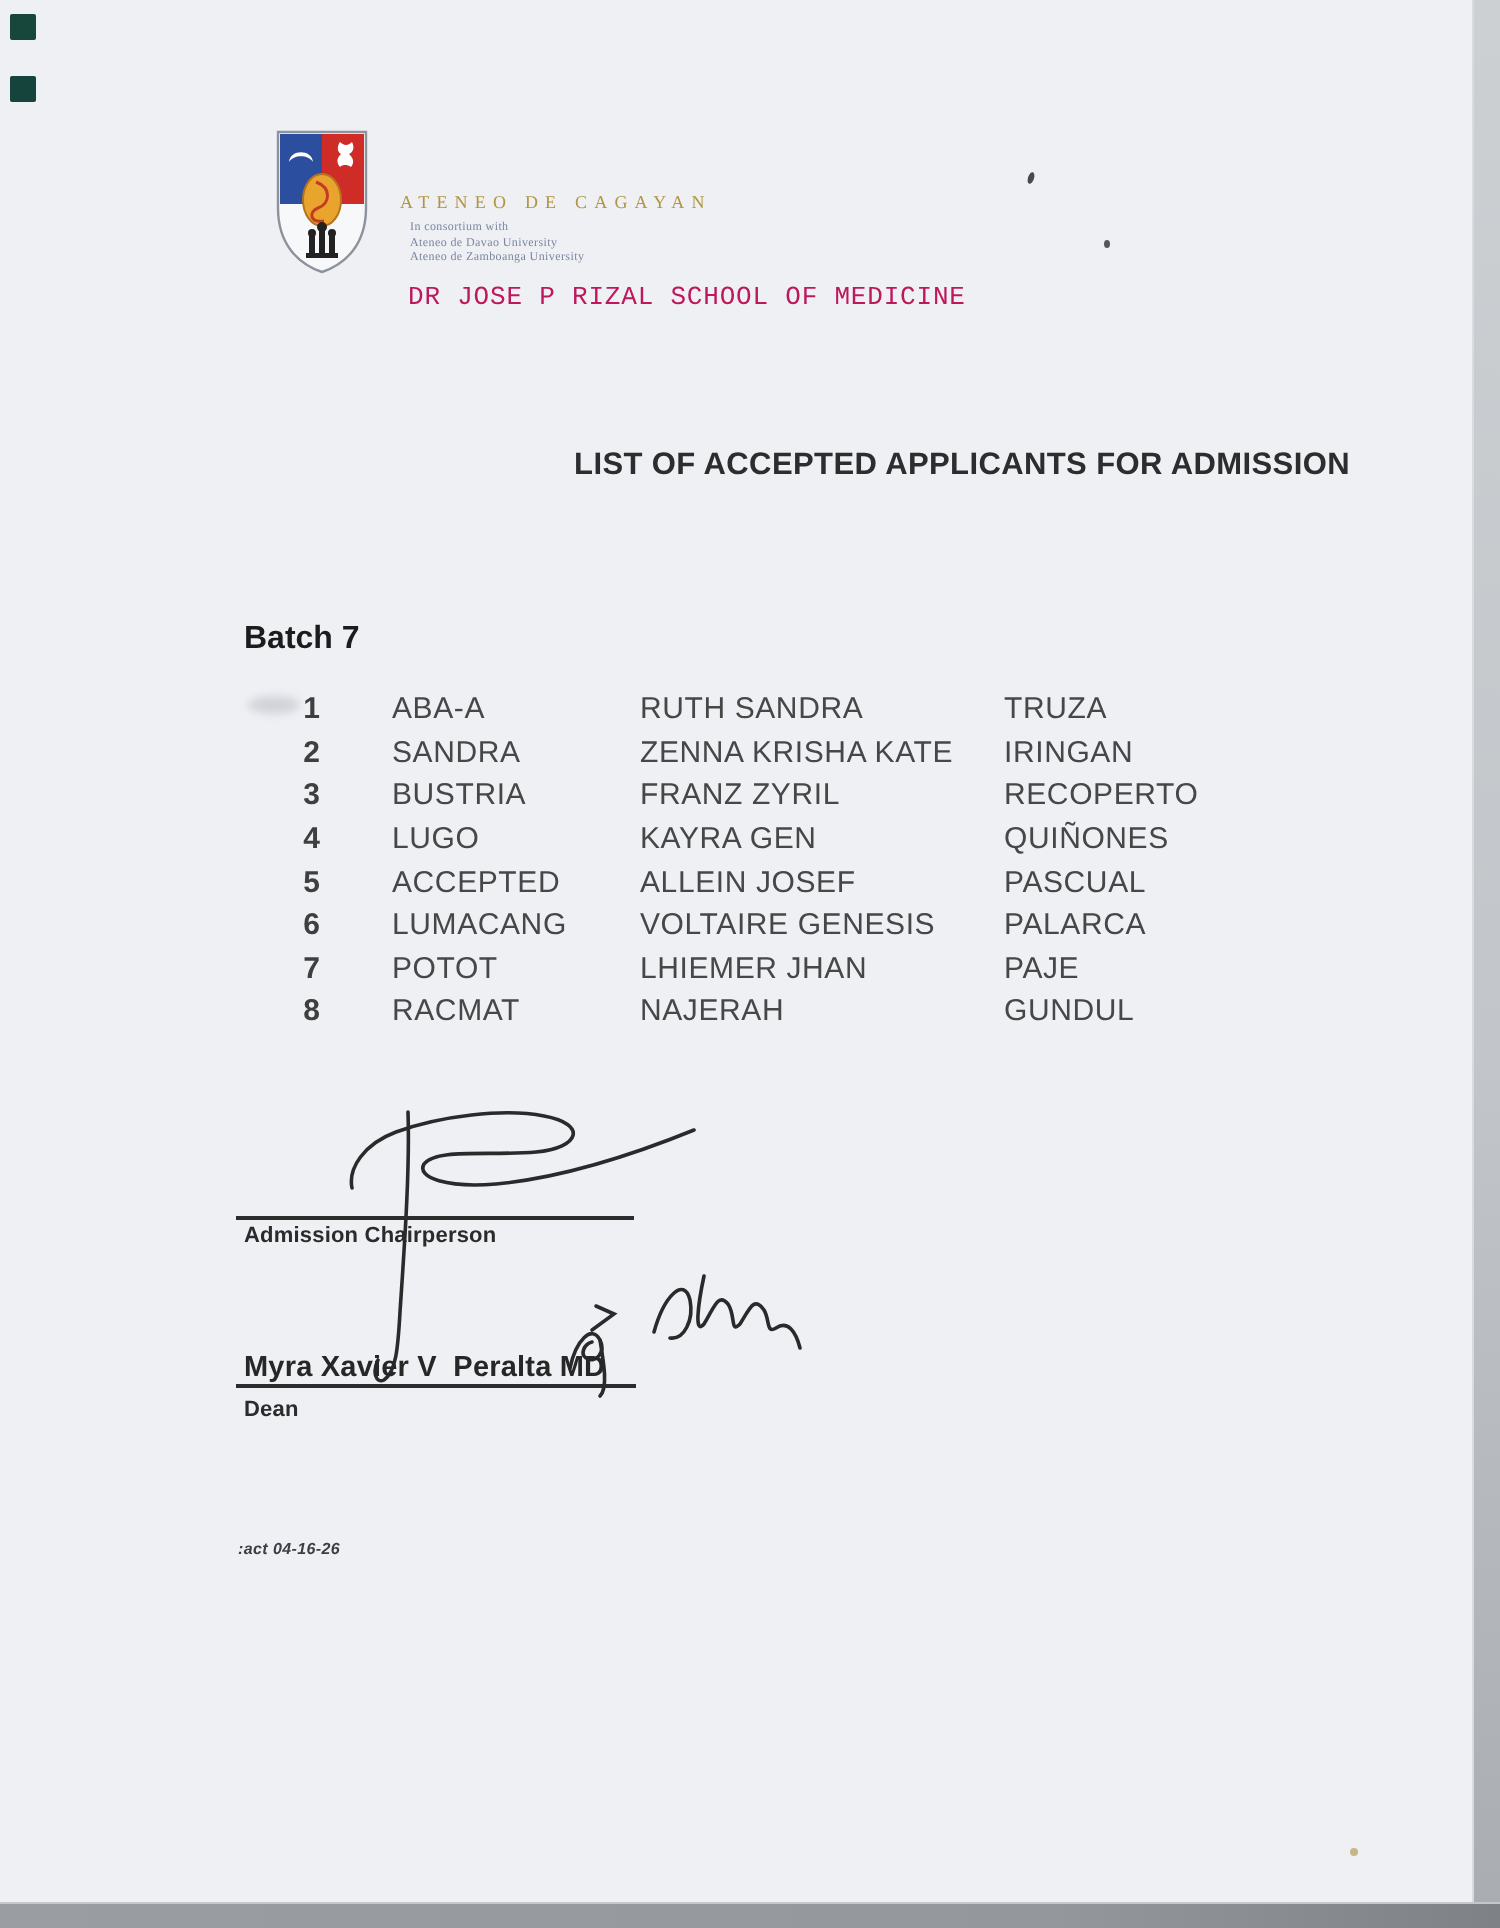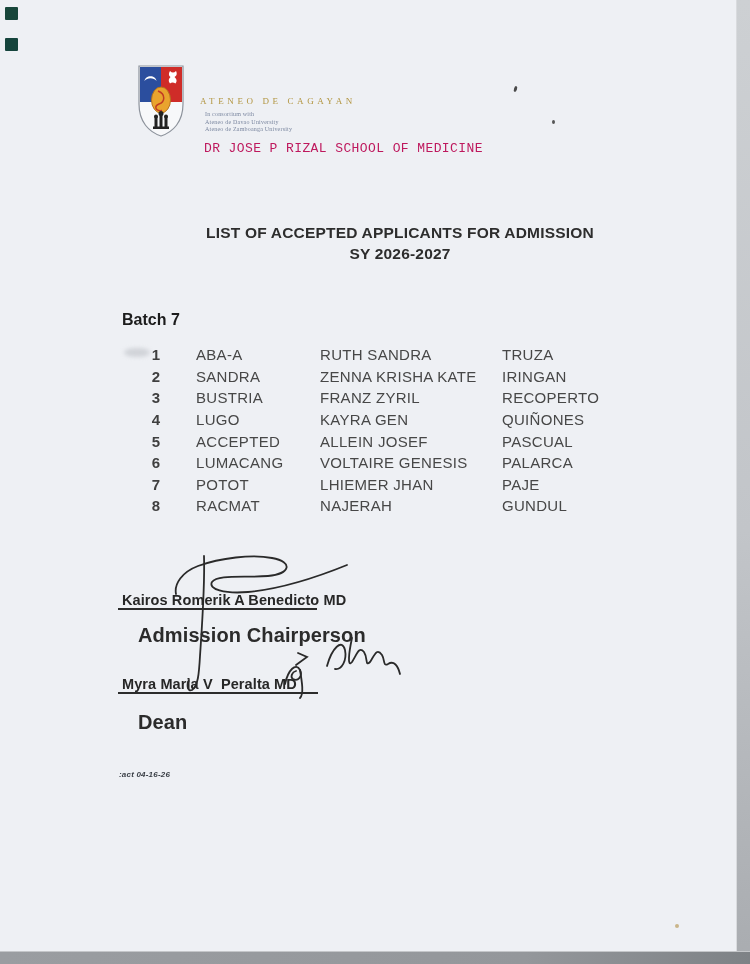--- a/index.html
+++ b/index.html
@@ -53,21 +53,21 @@
   }
   .school {
     position:absolute; left:204px; top:141px;
     font-family:Liberation Mono, monospace; font-size:13px; letter-spacing:0.4px;
     color:#be185d;
   }
 
   
   .doc-title {
     position:absolute; left:125px; top:222px; width:550px;
-    text-align:center; font-size:15.5px; font-weight:bold; line-height:21px;
+    text-align:right; font-size:15.5px; font-weight:bold; line-height:21px;
     color:#2d2d2d; letter-spacing:0.2px;
   }
 
   
   .batch {
     position:absolute; left:122px; top:311px;
     font-size:16px; font-weight:bold; color:#1c1c1c;
   }
 
   
@@ -86,22 +86,22 @@
   .sig-name {
     position:absolute; left:122px; font-size:14.5px; font-weight:bold;
     color:#272727; letter-spacing:0.1px; white-space:pre;
   }
   .name1 { top:592px; }
   .name2 { top:676px; }
   .sig-line { position:absolute; left:118px; height:2px; background:#2c2c2c; }
   .line1 { top:608px; width:199px; }
   .line2 { top:692px; width:200px; }
   .sig-title {
-    position:absolute; left:138px; font-size:20px; font-weight:bold;
-    color:#2b2b2b; letter-spacing:0.1px;margin-top:12px;
+    position:absolute; left:122px; font-size:11px; font-weight:bold;
+    color:#2b2b2b; letter-spacing:0.1px;
   }
   .title1 { top:612px; }
   .title2 { top:699px; }
 
   
   .footnote {
     position:absolute; left:119px; top:770px;
     font-size:8px; font-weight:bold; color:#3a3f46; letter-spacing:0.2px;font-style:italic;
   }
 </style>
@@ -142,21 +142,20 @@
   <div class="uni-sub">ATENEO DE CAGAYAN</div>
   <div class="consortium">
     <div>In consortium with</div>
     <div>Ateneo de Davao University</div>
     <div>Ateneo de Zamboanga University</div>
   </div>
   <div class="school">DR JOSE P RIZAL SCHOOL OF MEDICINE</div>
 
   <div class="doc-title">
     <div>LIST OF ACCEPTED APPLICANTS FOR ADMISSION</div>
-    <div>SY 2026-2027</div>
   </div>
 
   <div class="batch">Batch 7</div>
 
   <div class="applicants">
     <div class="row">
       <span class="c-no">1</span>
       <span class="c-sur">ABA-A</span>
       <span class="c-giv">RUTH SANDRA</span>
       <span class="c-mid">TRUZA</span>
@@ -205,33 +204,32 @@
     </div>
   </div>
 
   <svg class="sig-svg sig1" width="200" height="150" viewBox="0 0 200 150">
     <g fill="none" stroke="#2a2a2a" stroke-width="1.8" stroke-linecap="round">
       <path d="M16,48 C14,38 22,26 38,20 C60,12 92,8 112,12 C134,16 130,28 108,30
                C84,32 58,28 52,36 C48,43 64,48 88,46 C120,43 155,32 187,19"></path>
       <path d="M44,10 C45,40 42,80 40,110 C39,128 38,140 32,144 C28,146 26,140 29,134"></path>
     </g>
   </svg>
-  <div class="sig-name name1">Kairos Romerik A Benedicto MD</div>
   <div class="sig-line line1"></div>
   <div class="sig-title title1">Admission Chairperson</div>
 
   <svg class="sig-svg sig2" width="145" height="80" viewBox="0 0 145 80">
     <g fill="none" stroke="#2a2a2a" stroke-width="1.8" stroke-linecap="round">
       <path d="M23,60 C26,46 34,38 38,46 C41,52 36,58 31,55 C28,53 30,48 34,47"></path>
       <path d="M38,46 C40,58 42,70 38,74"></path>
       <path d="M34,41 L45,33 L36,29"></path>
       <path d="M65,42 C70,24 80,14 83,26 C85,36 80,46 73,45"></path>
       <path d="M90,14 C87,28 85,44 90,38 C95,30 97,22 102,28 C106,34 103,43 108,38
                C113,30 115,24 120,31 C123,36 121,43 126,40 C132,36 136,42 138,50"></path>
     </g>
   </svg>
-  <div class="sig-name name2">Myra Maria V  Peralta MD</div>
+  <div class="sig-name name2">Myra Xavier V  Peralta MD</div>
   <div class="sig-line line2"></div>
   <div class="sig-title title2">Dean</div>
 
   <div class="footnote">:act 04-16-26</div>
 
 </div>
 
 </body></html>

